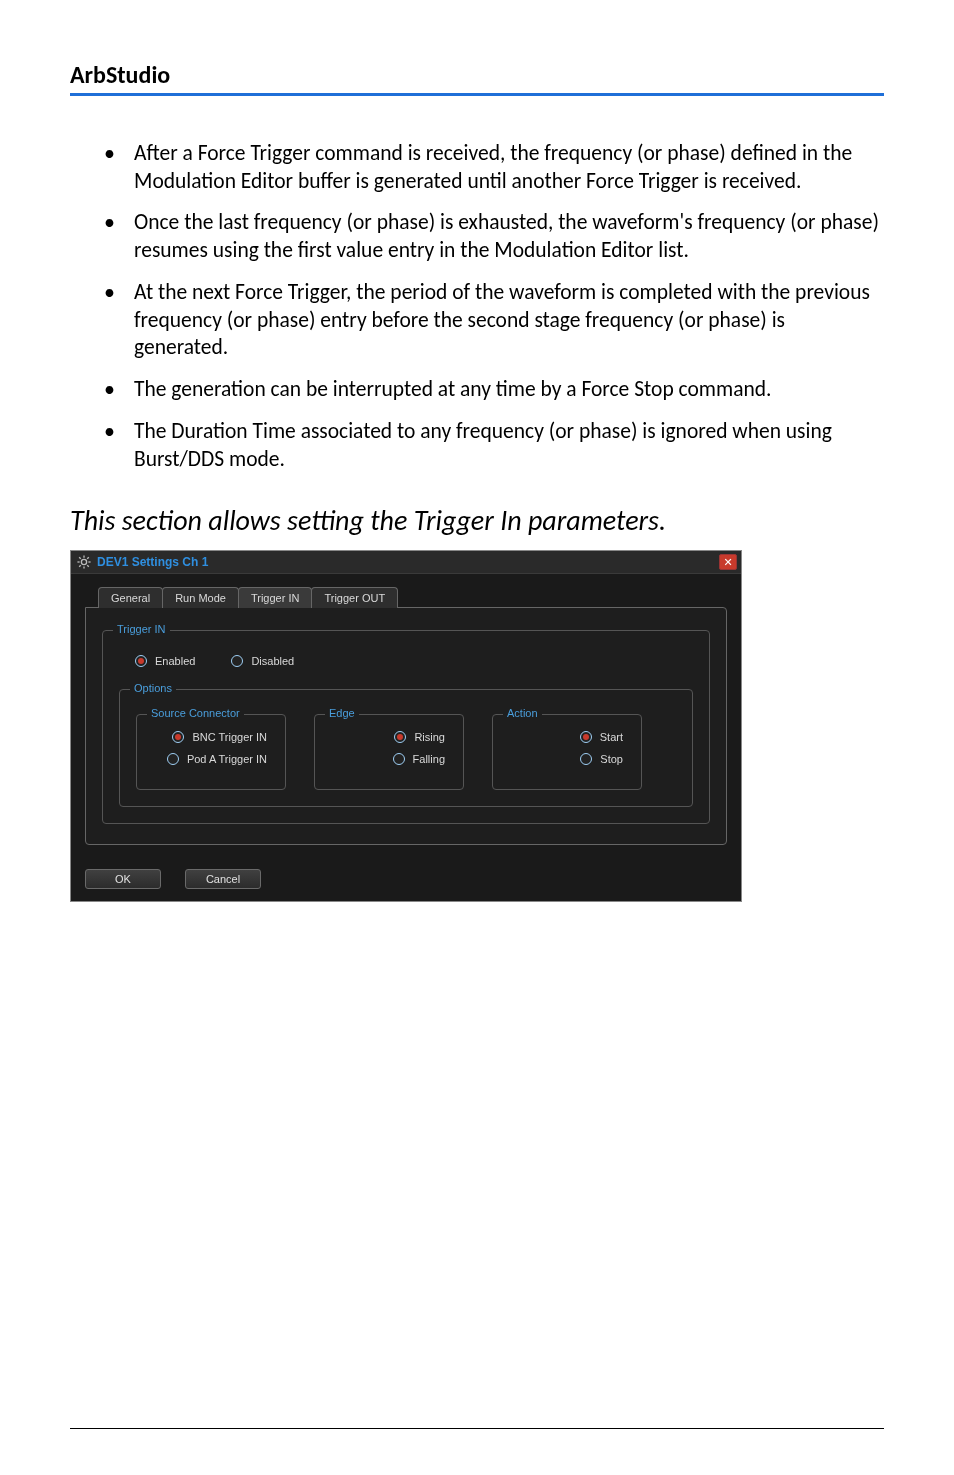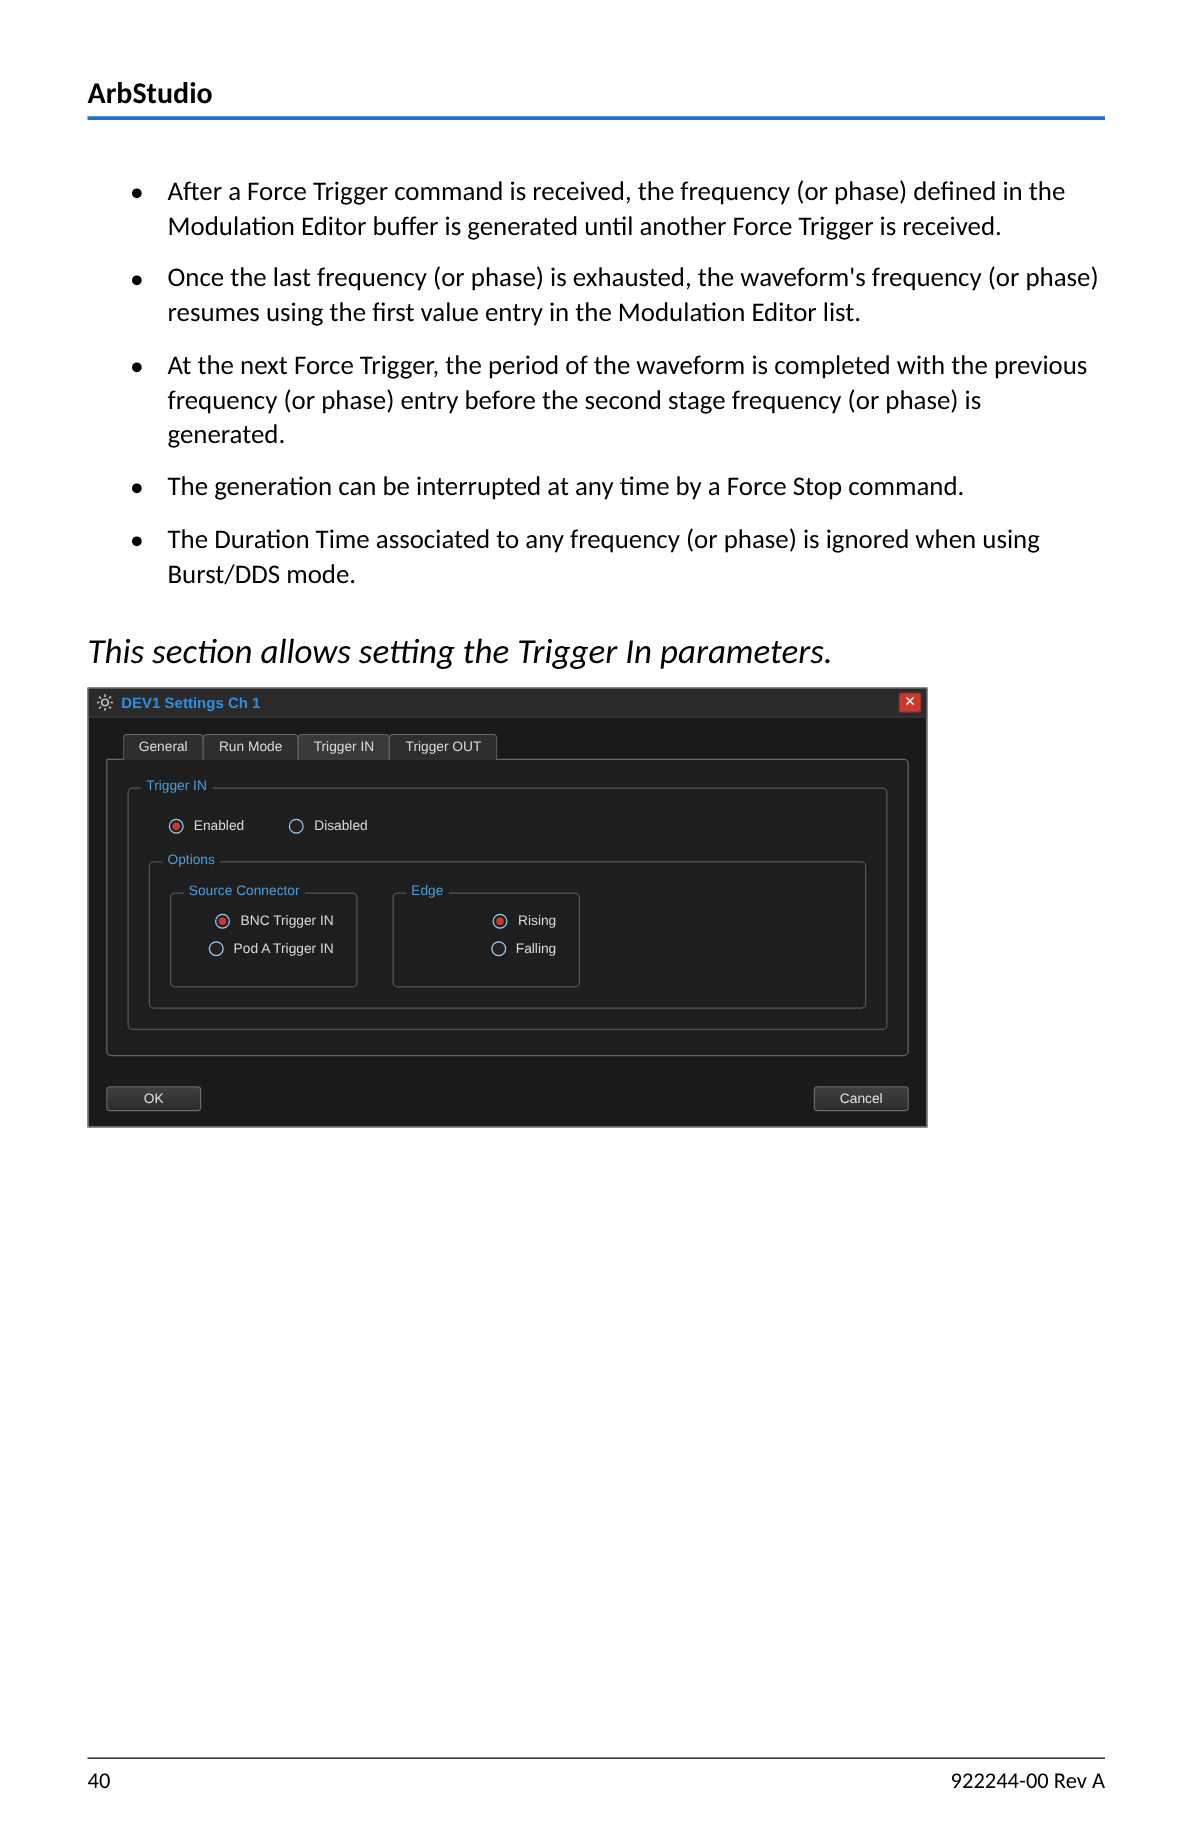--- a/index.html
+++ b/index.html
@@ -149,21 +149,21 @@
     padding: 16px 18px 14px 18px;
     position: relative;
     min-width: 150px;
     flex: 0 0 auto;
   }
   .subgroup .group-legend { background: #1e1e1e; }
   .subgroup .radio-item { margin-bottom: 10px; }
   .subgroup-col { display: flex; flex-direction: column; align-items: flex-end; }
   .button-bar {
     display: flex;
-    justify-content: space-between;
+    justify-content: flex-start;
     gap: 24px;
     padding: 10px 14px 12px 14px;
   }
   .btn {
     min-width: 76px;
     padding: 3px 12px;
     background: linear-gradient(#404040,#2c2c2c);
     border: 1px solid #6a6a6a;
     border-radius: 3px;
     color: #e0e0e0;
@@ -269,32 +269,41 @@
                   <span class="radio-dot checked"></span>
                   <span>Rising</span>
                 </label>
                 <label class="radio-item">
                   <span class="radio-dot"></span>
                   <span>Falling</span>
                 </label>
               </div>
             </div>
 
+            <div class="subgroup">
+              <span class="group-legend">Action</span>
+              <div class="subgroup-col">
+                <label class="radio-item">
+                  <span class="radio-dot checked"></span>
+                  <span>Start</span>
+                </label>
+                <label class="radio-item">
+                  <span class="radio-dot"></span>
+                  <span>Stop</span>
+                </label>
+              </div>
+            </div>
           </div>
         </div>
       </div>
 
     </div>
   </div>
 
   <div class="button-bar">
     <div class="btn">OK</div>
     <div class="btn">Cancel</div>
   </div>
 </div>
 
 <div class="footer">
   <div class="footer-rule"></div>
-  <div class="footer-row">
-    <span>40</span>
-    <span>922244-00 Rev A</span>
-  </div>
 </div>
 
 </body></html>

